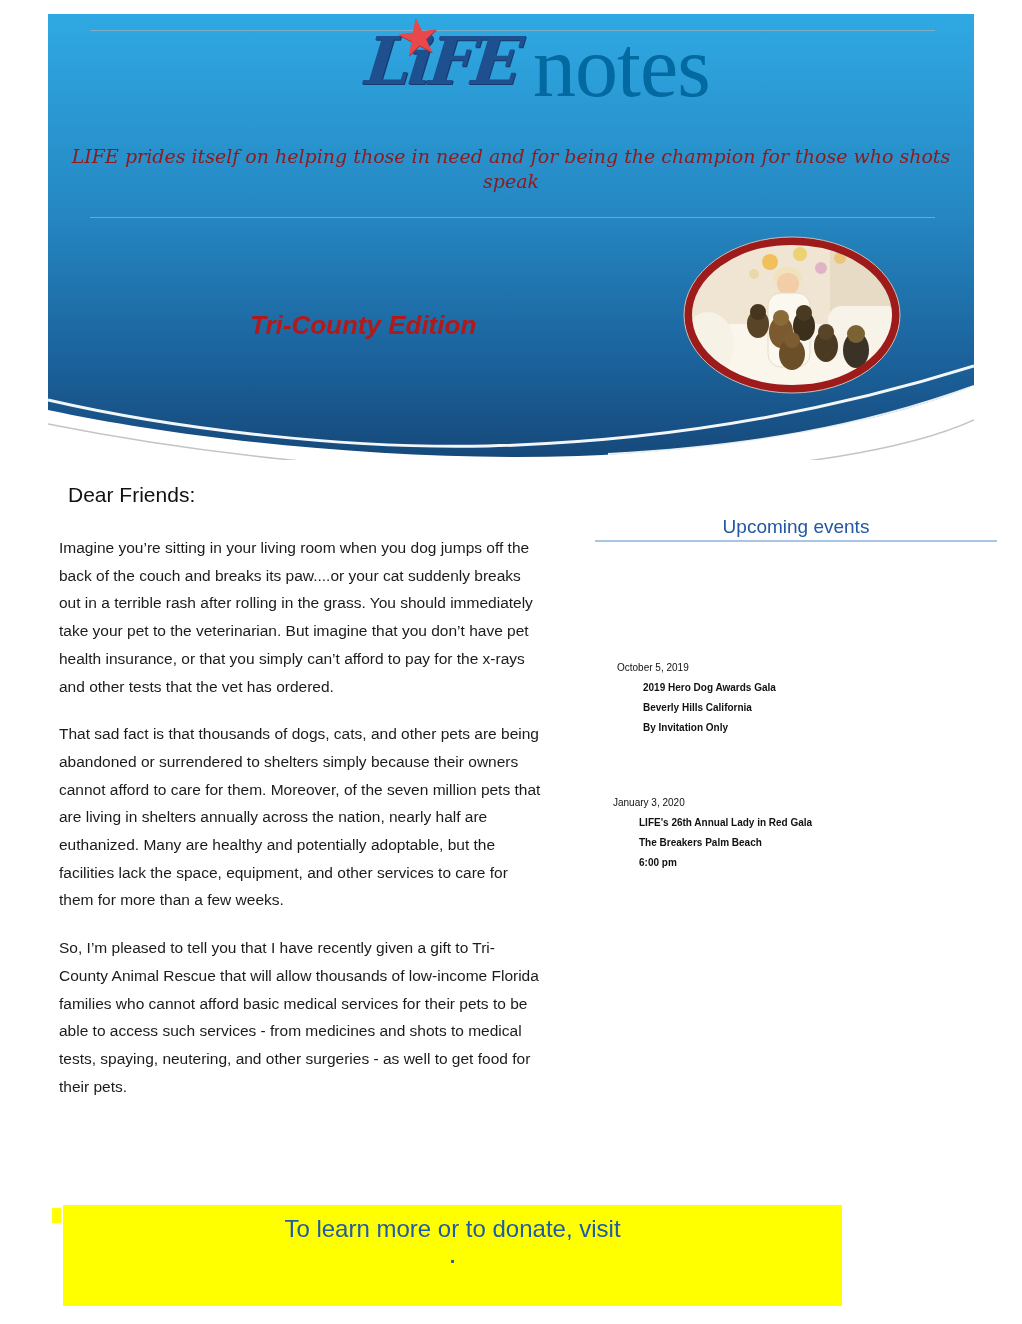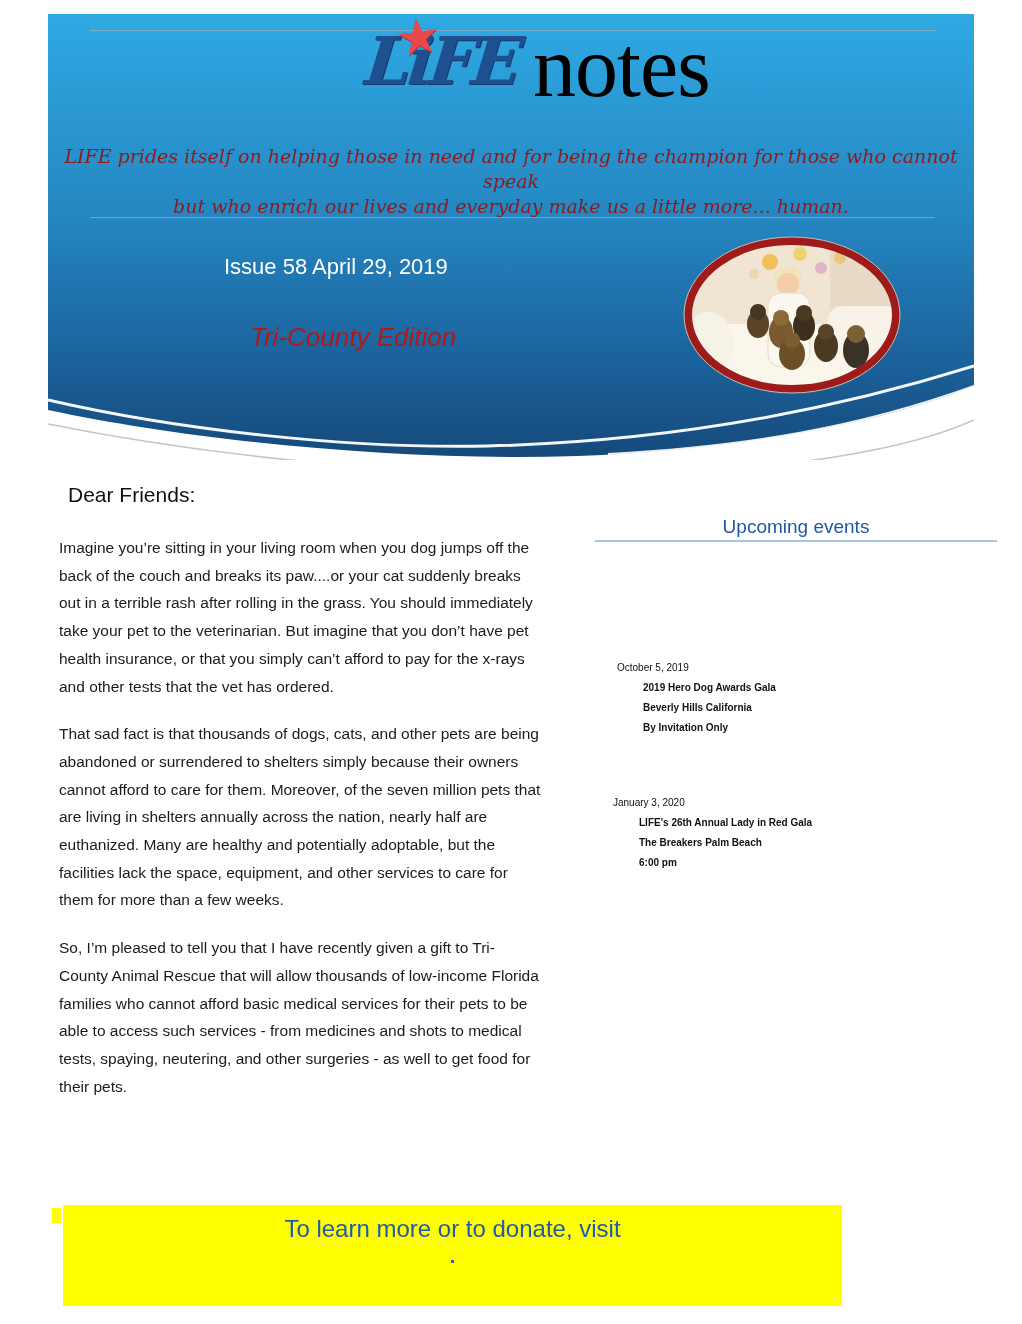--- a/index.html
+++ b/index.html
@@ -12,28 +12,28 @@
   .hline{position:absolute;left:42px;width:845px;height:1px;background:#a9b4bd;opacity:.65;}
   .hline1{top:16px;} .hline2{top:203px;}
 
   .logo{position:absolute;left:318px;top:14px;white-space:nowrap;}
   .logo .life{display:inline-block;font-family:"DejaVu Serif", serif;font-style:italic;font-weight:bold;
         font-size:66px;line-height:1;color:#1e4f8f;letter-spacing:-4px;transform:skewX(-6deg);
         text-shadow:1px 1px 0 #163b6e;}
   .logo .star{position:absolute;left:30px;top:-16px;font-size:50px;line-height:1;color:#e8474b;
         transform:rotate(-8deg);text-shadow:0 1px 0 #b02a2e;z-index:2;}
   .logo .notes{display:inline-block;font-family:"Liberation Serif", serif;font-size:86px;line-height:.85;
-        color:#000000;margin-left:10px;vertical-align:-12px;letter-spacing:-1px;}
+        color:#0369a1;margin-left:10px;vertical-align:-12px;letter-spacing:-1px;}
 
   .tagline{position:absolute;left:0;top:130px;width:100%;text-align:center;
         font-family:"DejaVu Serif", serif;font-style:italic;color:#8e1a1c;
         font-size:19px;line-height:25px;}
   .issue{position:absolute;left:176px;top:240px;color:#ffffff;font-size:22px;}
-  .edition{position:absolute;left:202px;top:308px;color:#b01a1a;font-size:26px;
-        font-style:italic;font-weight:normal;text-align:right;}
+  .edition{position:absolute;left:202px;top:296px;color:#b01a1a;font-size:26px;
+        font-style:italic;font-weight:bold;text-align:right;}
 
   .photo{position:absolute;left:632px;top:218px;width:224px;height:166px;}
 
   
   .salutation{position:absolute;left:68px;top:483px;font-size:21px;color:#111;}
   .letter{position:absolute;left:59px;top:534px;width:482px;color:#1b1b1b;
         font-size:15.5px;line-height:27.7px;}
   .letter p{margin:0 0 20px 0;}
 
   
@@ -77,25 +77,23 @@
     <div class="hline hline1"></div>
     <div class="hline hline2"></div>
 
     <div class="logo">
       <span class="star">★</span>
       <span class="life">LiFE</span>
       <span class="notes">notes</span>
     </div>
 
     <div class="tagline">
-      <div>LIFE prides itself on helping those in need and for being the champion for those who cannot speak</div>
-      <div>but who enrich our lives and everyday make us a little more... human.</div>
+      <div>LIFE prides itself on helping those in need and for being the champion for those who shots speak</div>
     </div>
 
-    <div class="issue">Issue 58 April 29, 2019</div>
     <div class="edition">Tri-County Edition</div>
 
     <div class="photo">
       <svg viewBox="0 0 224 166" width="224" height="166">
         <defs>
           <clipPath id="ovalClip">
               <ellipse cx="112" cy="83" rx="104" ry="74"></ellipse>
             </clipPath>
         </defs>
         <g clip-path="url(#ovalClip)">

